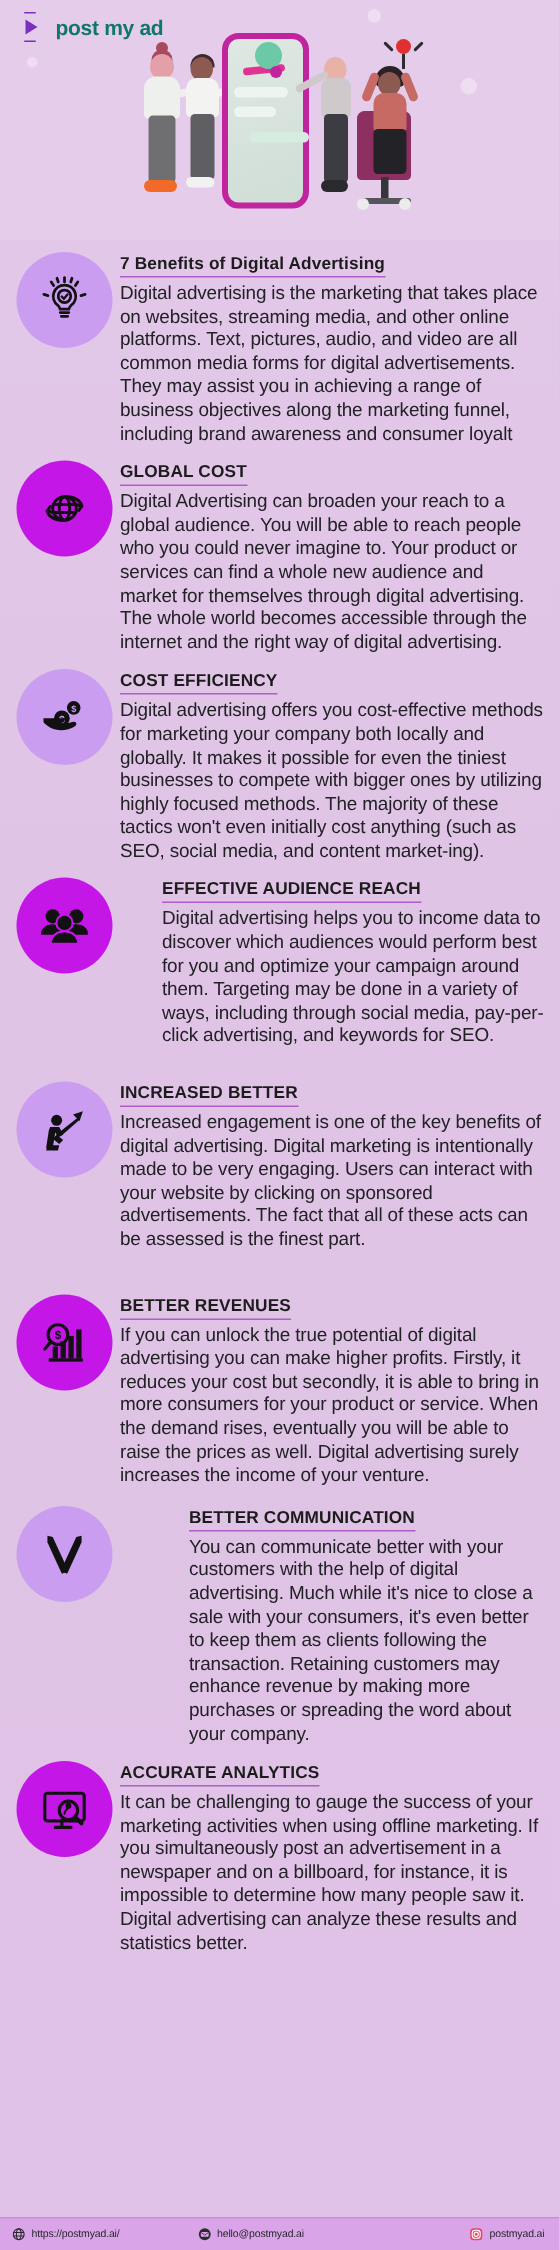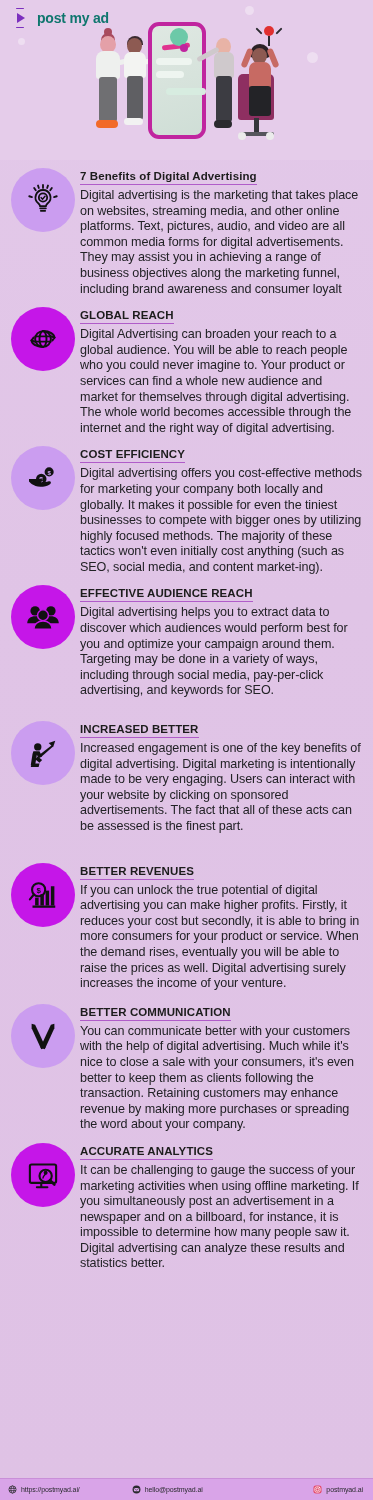--- a/index.html
+++ b/index.html
@@ -319,21 +319,21 @@
             <ellipse cx="24" cy="24" rx="4" ry="9"></ellipse>
             <path d="M15.3 21h17.4M15.3 27h17.4"></path>
             <path d="M24 33c-8 0-13-3.5-13-7.5" stroke-width="2.4"></path>
             <path d="M13.2 22.4L11 25.6l3.6 1.4" stroke-width="2.2"></path>
             <path d="M24 15c8 0 13 3.5 13 7.5" stroke-width="2.4"></path>
             <path d="M34.8 25.6L37 22.4l-3.6-1.4" stroke-width="2.2"></path>
           </svg>
         </div>
       </div>
       <div class="body-col">
-        <div class="sec-title">GLOBAL REACH</div>
+        <div class="sec-title">GLOBAL COST</div>
         <p class="sec-body">Digital Advertising can broaden your reach to a global audience. You will be able to reach people who you could never imagine to. Your product or services can find a whole new audience and market for themselves through digital advertising. The whole world becomes accessible through the internet and the right way of digital advertising.</p>
       </div>
     </section>
 
     <section class="benefit" style="margin-top:8px;">
       <div class="icon-wrap">
         <div class="icon-circle light">
           <svg width="42" height="42" viewBox="0 0 48 48" fill="#111">
             <circle cx="22" cy="25" r="6"></circle>
             <text x="22" y="28.5" font-size="8" font-weight="bold" fill="#cb9df0" text-anchor="middle" font-family="Liberation Sans, sans-serif">$</text>
@@ -342,36 +342,36 @@
             <path d="M8 28c0 0 5 6 13 6 4 0 8-1 11-3 2-1.3 1-4-1.4-3.3-2.6.8-5.6 1.3-7.6 1.3-1.6 0-3 0-3 0s4-.6 4-2.3c0-1.5-1.6-1.7-3.4-1.7H8z"></path>
           </svg>
         </div>
       </div>
       <div class="body-col">
         <div class="sec-title">COST EFFICIENCY</div>
         <p class="sec-body"> Digital advertising offers you cost-effective methods for marketing your company both locally and globally. It makes it possible for even the tiniest businesses to compete with bigger ones by utilizing highly focused methods. The majority of these tactics won't even initially cost anything (such as SEO, social media, and content market-ing).</p>
       </div>
     </section>
 
-    <section class="benefit" style="margin-top:8px;">
+    <section class="benefit" style="margin-top:8px;gap:28px;">
       <div class="icon-wrap">
         <div class="icon-circle dark">
           <svg width="42" height="42" viewBox="0 0 48 48" fill="#111">
             <circle cx="15" cy="17" r="5.4"></circle>
             <path d="M6 31c0-5 4-8 9-8s9 3 9 8z"></path>
             <circle cx="33" cy="17" r="5.4"></circle>
             <path d="M24 31c0-5 4-8 9-8s9 3 9 8z"></path>
             <circle cx="24" cy="22" r="6.2" stroke="#c516e8" stroke-width="1.6"></circle>
             <path d="M13.5 38c0-5.8 4.7-9.5 10.5-9.5S34.5 32.2 34.5 38z" stroke="#c516e8" stroke-width="1.6"></path>
           </svg>
         </div>
       </div>
       <div class="body-col">
         <div class="sec-title">EFFECTIVE AUDIENCE REACH</div>
-        <p class="sec-body"> Digital advertising helps you to extract data to discover which audiences would perform best for you and optimize your campaign around them. Targeting may be done in a variety of ways, including through social media, pay-per-click advertising, and keywords for SEO.</p>
+        <p class="sec-body"> Digital advertising helps you to income data to discover which audiences would perform best for you and optimize your campaign around them. Targeting may be done in a variety of ways, including through social media, pay-per-click advertising, and keywords for SEO.</p>
       </div>
     </section>
 
     <section class="benefit" style="margin-top:20px;">
       <div class="icon-wrap">
         <div class="icon-circle light">
           <svg width="42" height="42" viewBox="0 0 48 48" fill="#111">
             <circle cx="18" cy="17" r="4.2"></circle>
             <path d="M13 22h7l3 6-4 2-2-4-2 12h-5l2-13z"></path>
             <path d="M11 36h9l-1 4h-9z"></path>
@@ -403,21 +403,21 @@
             </g>
           </svg>
         </div>
       </div>
       <div class="body-col">
         <div class="sec-title">BETTER REVENUES</div>
         <p class="sec-body"> If you can unlock the true potential of digital advertising you can make higher profits. Firstly, it reduces your cost but secondly, it is able to bring in more consumers for your product or service. When the demand rises, eventually you will be able to raise the prices as well. Digital advertising surely increases the income of your venture.</p>
       </div>
     </section>
 
-    <section class="benefit" style="margin-top:10px;">
+    <section class="benefit" style="margin-top:10px;gap:46px;">
       <div class="icon-wrap">
         <div class="icon-circle light">
           <svg width="42" height="42" viewBox="0 0 48 48" fill="#111">
             <path d="M11 10l4 1 6 13 6 13-5 2-6-13-5-11z"></path>
             <path d="M37 10l-4 1-6 13-6 13 5 2 6-13 5-11z"></path>
           </svg>
         </div>
       </div>
       <div class="body-col">
         <div class="sec-title">BETTER COMMUNICATION</div>

